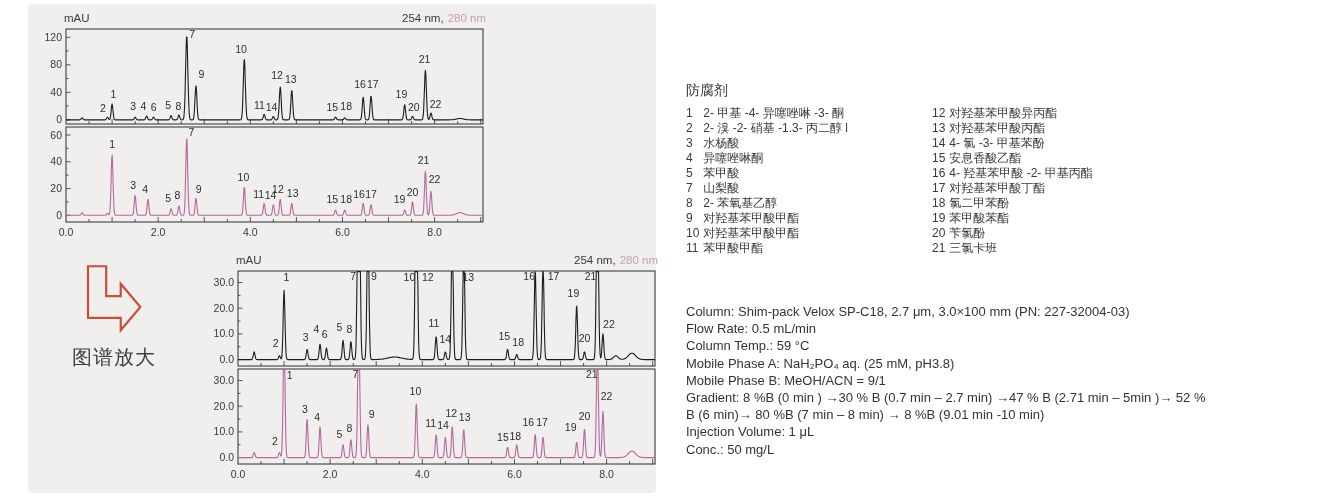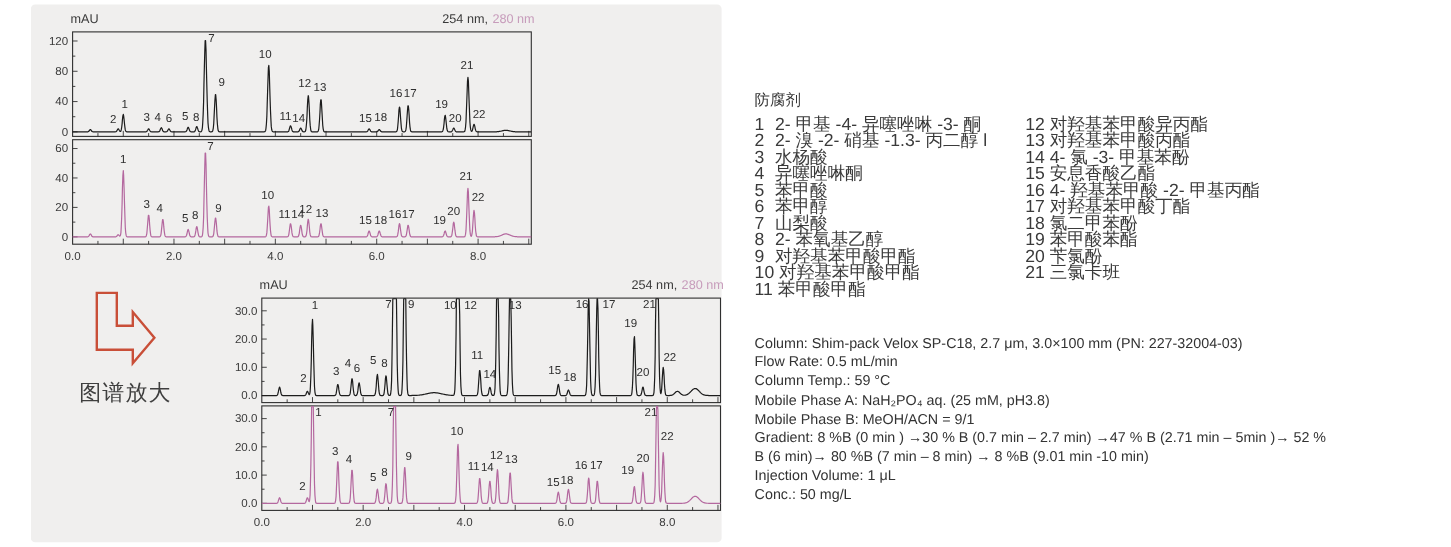--- a/index.html
+++ b/index.html
@@ -18,21 +18,21 @@
   .plabel{font-size:10.5px;fill:#2e2e2e;font-family:"Liberation Sans","DejaVu Sans",sans-serif;}
   .magnify-note{position:absolute;left:44px;top:256px;width:120px;}
   .arrow-svg{display:block;margin-left:8px;width:64px;height:78px;}
   .magnify-text{margin-top:6px;font-size:20px;letter-spacing:1px;color:#3f3f3f;}
   .info{position:absolute;left:656px;top:0;width:660px;height:395px;background:#ffffff;}
   .info-title{position:absolute;left:2px;top:82px;margin:0;font-size:14px;font-weight:normal;color:#333;}
   .cols{position:absolute;left:2px;top:106px;width:656px;}
   .cols ul{list-style:none;margin:0;padding:0;position:absolute;top:0;}
   .col1{left:0;width:240px;}
   .col2{left:246px;width:400px;}
-  .cols li{font-size:16px;line-height:15px;white-space:nowrap;}
+  .cols li{font-size:12px;line-height:15px;white-space:nowrap;}
   .cnum{display:inline-block;min-width:14px;}
   .lc{position:absolute;left:2px;top:303px;width:656px;font-size:13px;line-height:17.2px;color:#333;}
   .lc div{white-space:nowrap;}
 </style>
 </head>
 <body>
 
 <div class="stage">
 
   <div class="fig-panel">
@@ -291,21 +291,20 @@
 
   <aside class="info">
     <h3 class="info-title">防腐剂</h3>
     <div class="cols">
       <ul class="col1" id="compound-col-1">
           <li><span class="cnum">1</span><span> 2- 甲基 -4- 异噻唑啉 -3- 酮</span></li>
           <li><span class="cnum">2</span><span> 2- 溴 -2- 硝基 -1.3- 丙二醇 l</span></li>
           <li><span class="cnum">3</span><span> 水杨酸</span></li>
           <li><span class="cnum">4</span><span> 异噻唑啉酮</span></li>
           <li><span class="cnum">5</span><span> 苯甲酸</span></li>
-          <li><span class="cnum">6</span><span> 苯甲醇</span></li>
           <li><span class="cnum">7</span><span> 山梨酸</span></li>
           <li><span class="cnum">8</span><span> 2- 苯氧基乙醇</span></li>
           <li><span class="cnum">9</span><span> 对羟基苯甲酸甲酯</span></li>
           <li><span class="cnum">10</span><span> 对羟基苯甲酸甲酯</span></li>
           <li><span class="cnum">11</span><span> 苯甲酸甲酯</span></li>
         </ul>
       <ul class="col2" id="compound-col-2">
           <li><span class="cnum">12</span><span> 对羟基苯甲酸异丙酯</span></li>
           <li><span class="cnum">13</span><span> 对羟基苯甲酸丙酯</span></li>
           <li><span class="cnum">14</span><span> 4- 氯 -3- 甲基苯酚</span></li>

